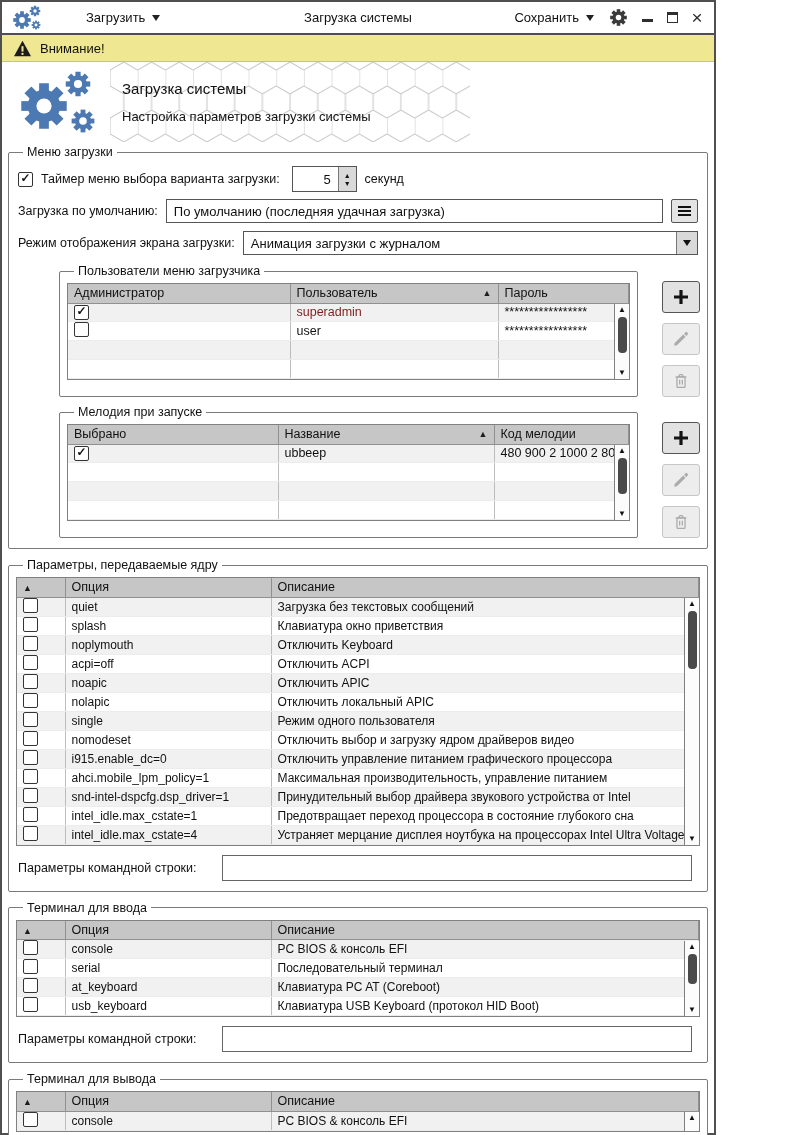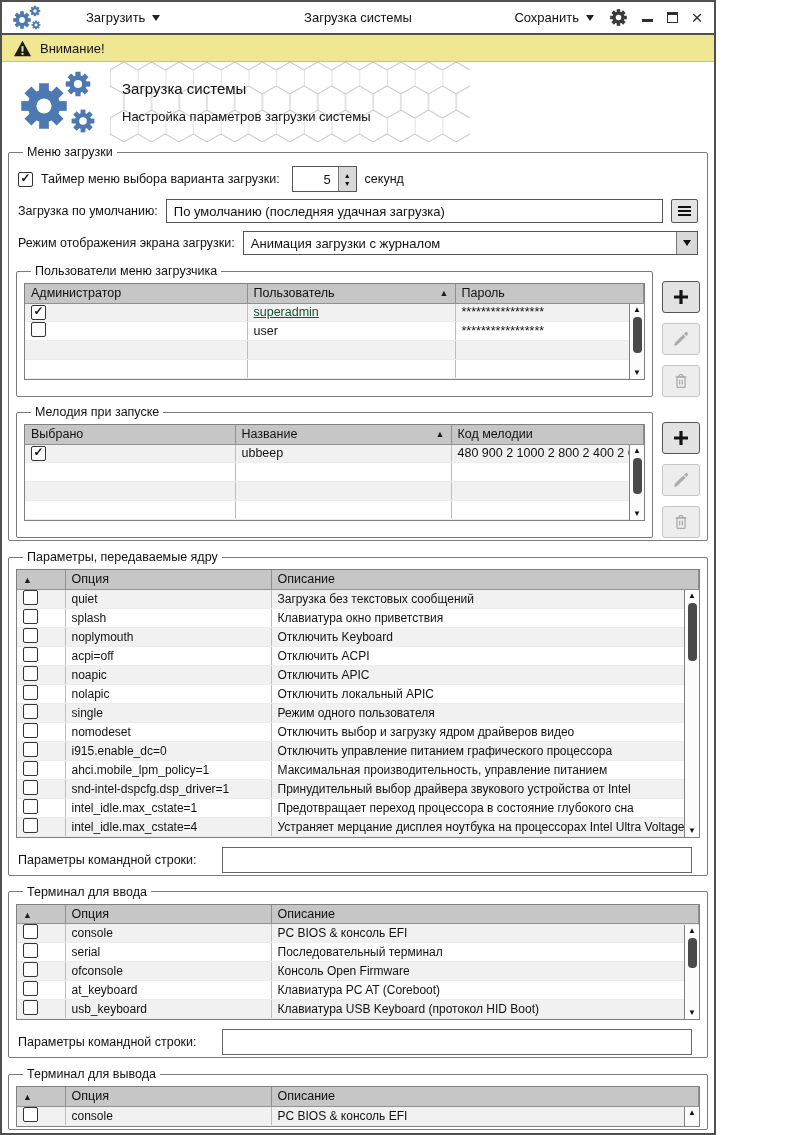--- a/index.html
+++ b/index.html
@@ -30,59 +30,59 @@
   
   .banner { flex:none; height:80px; position:relative; background:#fff; }
   .hexes { position:absolute; left:108px; top:0; width:360px; height:80px; }
   .banner-icon { position:absolute; left:16px; top:8px; width:96px; height:66px; }
   .banner-icon svg { position:absolute; }
   .banner-title { position:absolute; left:120px; top:18px; font-size:15px; z-index:2; }
   .banner-sub   { position:absolute; left:120px; top:47px; font-size:13px; z-index:2; }
 
   
   .content { flex:1; padding:3px 6px 0; display:flex; flex-direction:column; }
-  fieldset { border:1px solid #7a7a7a; border-radius:2px; padding:1px 7px 2px; background:#fff; }
+  fieldset { border:1px solid #7a7a7a; border-radius:2px; padding:1px 7px 10px; background:#fff; }
   legend { padding:0 4px; margin-left:7px; font-size:12.5px; }
   .frow { display:flex; align-items:center; gap:8px; margin:6px 2px 0; height:26px; }
 
   .cb { width:15px; height:15px; border:1px solid #333; border-radius:2px; background:#fff; display:inline-flex; align-items:center; justify-content:center; flex:none; }
   .cb.checked::after { content:"✓"; font-weight:bold; font-size:12px; margin-top:-2px; }
 
   .spin { display:inline-flex; border:1px solid #555; height:26px; margin-left:4px; }
   .spin-val { width:45px; background:#fff; display:flex; align-items:center; justify-content:flex-end; padding-right:7px; font-size:13px; }
   .spin-btns { width:18px; background:#d9d9d9; border-left:1px solid #777; display:flex; flex-direction:column; align-items:center; justify-content:center; gap:1px; }
   .spin-btns span { font-size:7px; line-height:7px; color:#111; }
 
   .textfield { border:1px solid #555; background:#fff; height:24px; display:flex; align-items:center; padding:0 7px; font-size:13px; flex:1; white-space:nowrap; overflow:hidden; }
   .menu-btn { width:27px; height:24px; border:1px solid #555; border-radius:2px; background:#e4e4e4; display:flex; flex-direction:column; gap:2px; align-items:center; justify-content:center; flex:none; }
   .menu-btn i { width:13px; height:2px; background:#111; }
 
   .combo { border:1px solid #555; background:#fff; height:24px; display:flex; align-items:stretch; flex:1; }
   .combo-text { flex:1; display:flex; align-items:center; padding:0 7px; font-size:13px; }
   .combo-btn { width:21px; background:#d9d9d9; border-left:1px solid #777; display:flex; align-items:center; justify-content:center; }
   .combo-btn .chev { border-top-color:#111; }
 
-  .group-with-buttons { display:flex; gap:9px; margin-top:8px; align-items:stretch; }
+  .group-with-buttons { display:flex; gap:24px; margin-top:8px; align-items:stretch;margin-left:43px; }
   .group-with-buttons fieldset { flex:1; }
   .side-btns { flex:none; width:38px; display:flex; flex-direction:column; gap:10px; padding-top:17px; }
   .icon-btn { width:38px; height:32px; border-radius:3px; display:flex; align-items:center; justify-content:center; }
   .icon-btn.enabled  { background:#e2e2e2; border:1px solid #555; }
   .icon-btn.disabled { background:#ededed; border:1px solid #c6c6c6; }
 
   
   .table-wrap { position:relative; border:1px solid #808080; background:#fff; margin-top:4px; }
   table { width:100%; border-collapse:collapse; table-layout:fixed; }
   th { background:#c6c6c6; font-weight:normal; text-align:left; font-size:12.5px; height:19px; padding:0 6px; border-right:1px solid #909090; border-bottom:1px solid #909090; white-space:nowrap; overflow:hidden; }
   th.center, td.center { }
   td { height:18px; padding:0 6px; font-size:12.5px; border-right:1px solid #bdbdbd; border-bottom:1px solid #ececec; white-space:nowrap; overflow:hidden; }
   tbody tr:nth-child(odd) { background:#f1f1f1; }
   tr.filler .cb { visibility:hidden; }
   .sort { float:right; font-size:9px; color:#1c1c1c; margin-top:2px; }
   .sort.mid { float:none; margin:0; }
-  .link { color:#14532d; text-decoration:underline; }
+  .link { color:#7f1d1d; }
   .tbl-compact td { height:16px; font-size:12px; }
   .tbl-mid td { height:15px; font-size:12px; }
 
   .vscroll { position:absolute; top:20px; right:0; bottom:0; width:15px; border-left:1px solid #808080; background:#fcfcfc; display:flex; flex-direction:column; align-items:center; }
   .vs-arrow { flex:none; height:12px; font-size:8px; line-height:12px; color:#111; }
   .vs-down { margin-top:auto; }
   .vs-thumb { flex:none; width:9px; border-radius:4px; background:#4a4a4a; margin-top:1px; }
 
   .cmd-row { display:flex; align-items:center; margin-top:9px; }
   .cmd-row label { width:206px; flex:none; font-size:12.5px; padding-left:2px; }
@@ -497,25 +497,20 @@
     <td>console</td>
     <td>PC BIOS &amp; консоль EFI</td>
   </tr>
 
   <tr>
     <td class="center"><span class="cb"></span></td>
     <td>serial</td>
     <td>Последовательный терминал</td>
   </tr>
 
-  <tr>
-    <td class="center"><span class="cb"></span></td>
-    <td>ofconsole</td>
-    <td>Консоль Open Firmware</td>
-  </tr>
 
   <tr>
     <td class="center"><span class="cb"></span></td>
     <td>at_keyboard</td>
     <td>Клавиатура PC AT (Coreboot)</td>
   </tr>
 
   <tr>
     <td class="center"><span class="cb"></span></td>
     <td>usb_keyboard</td>

